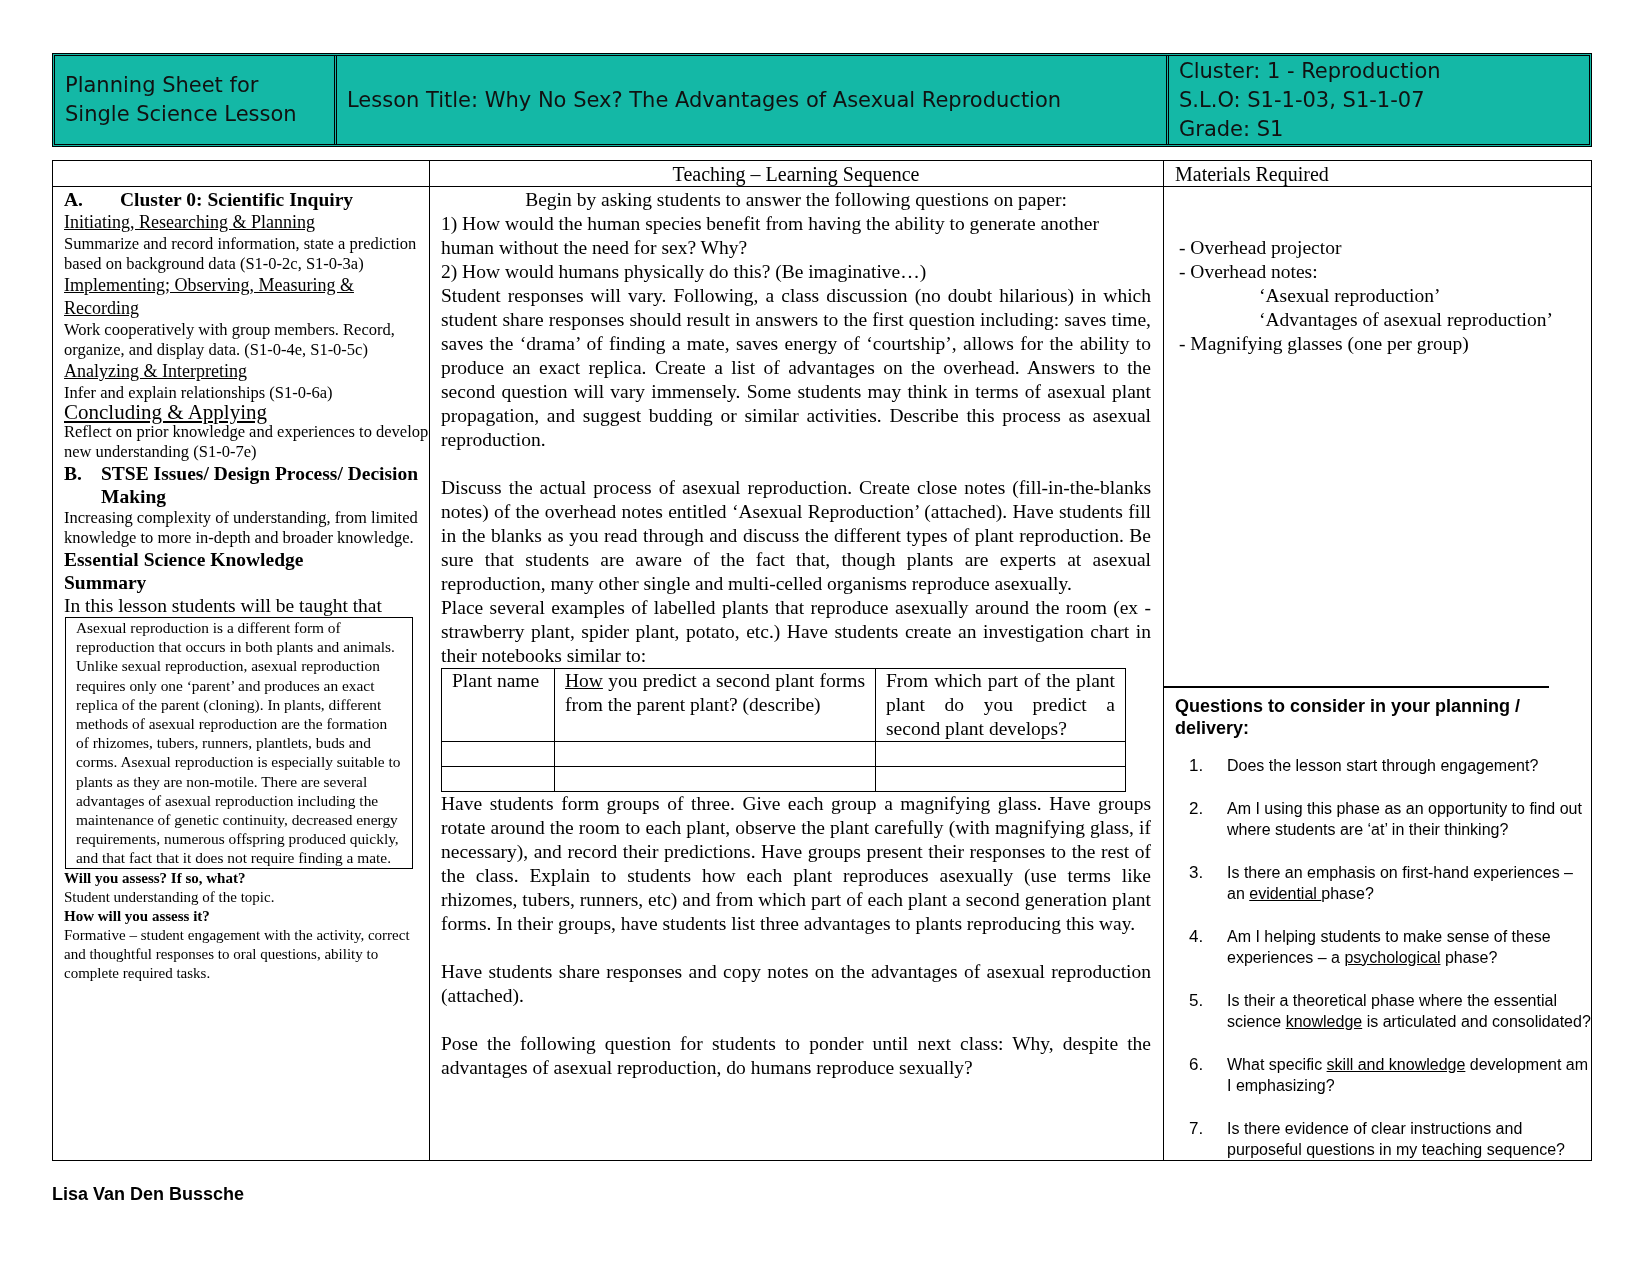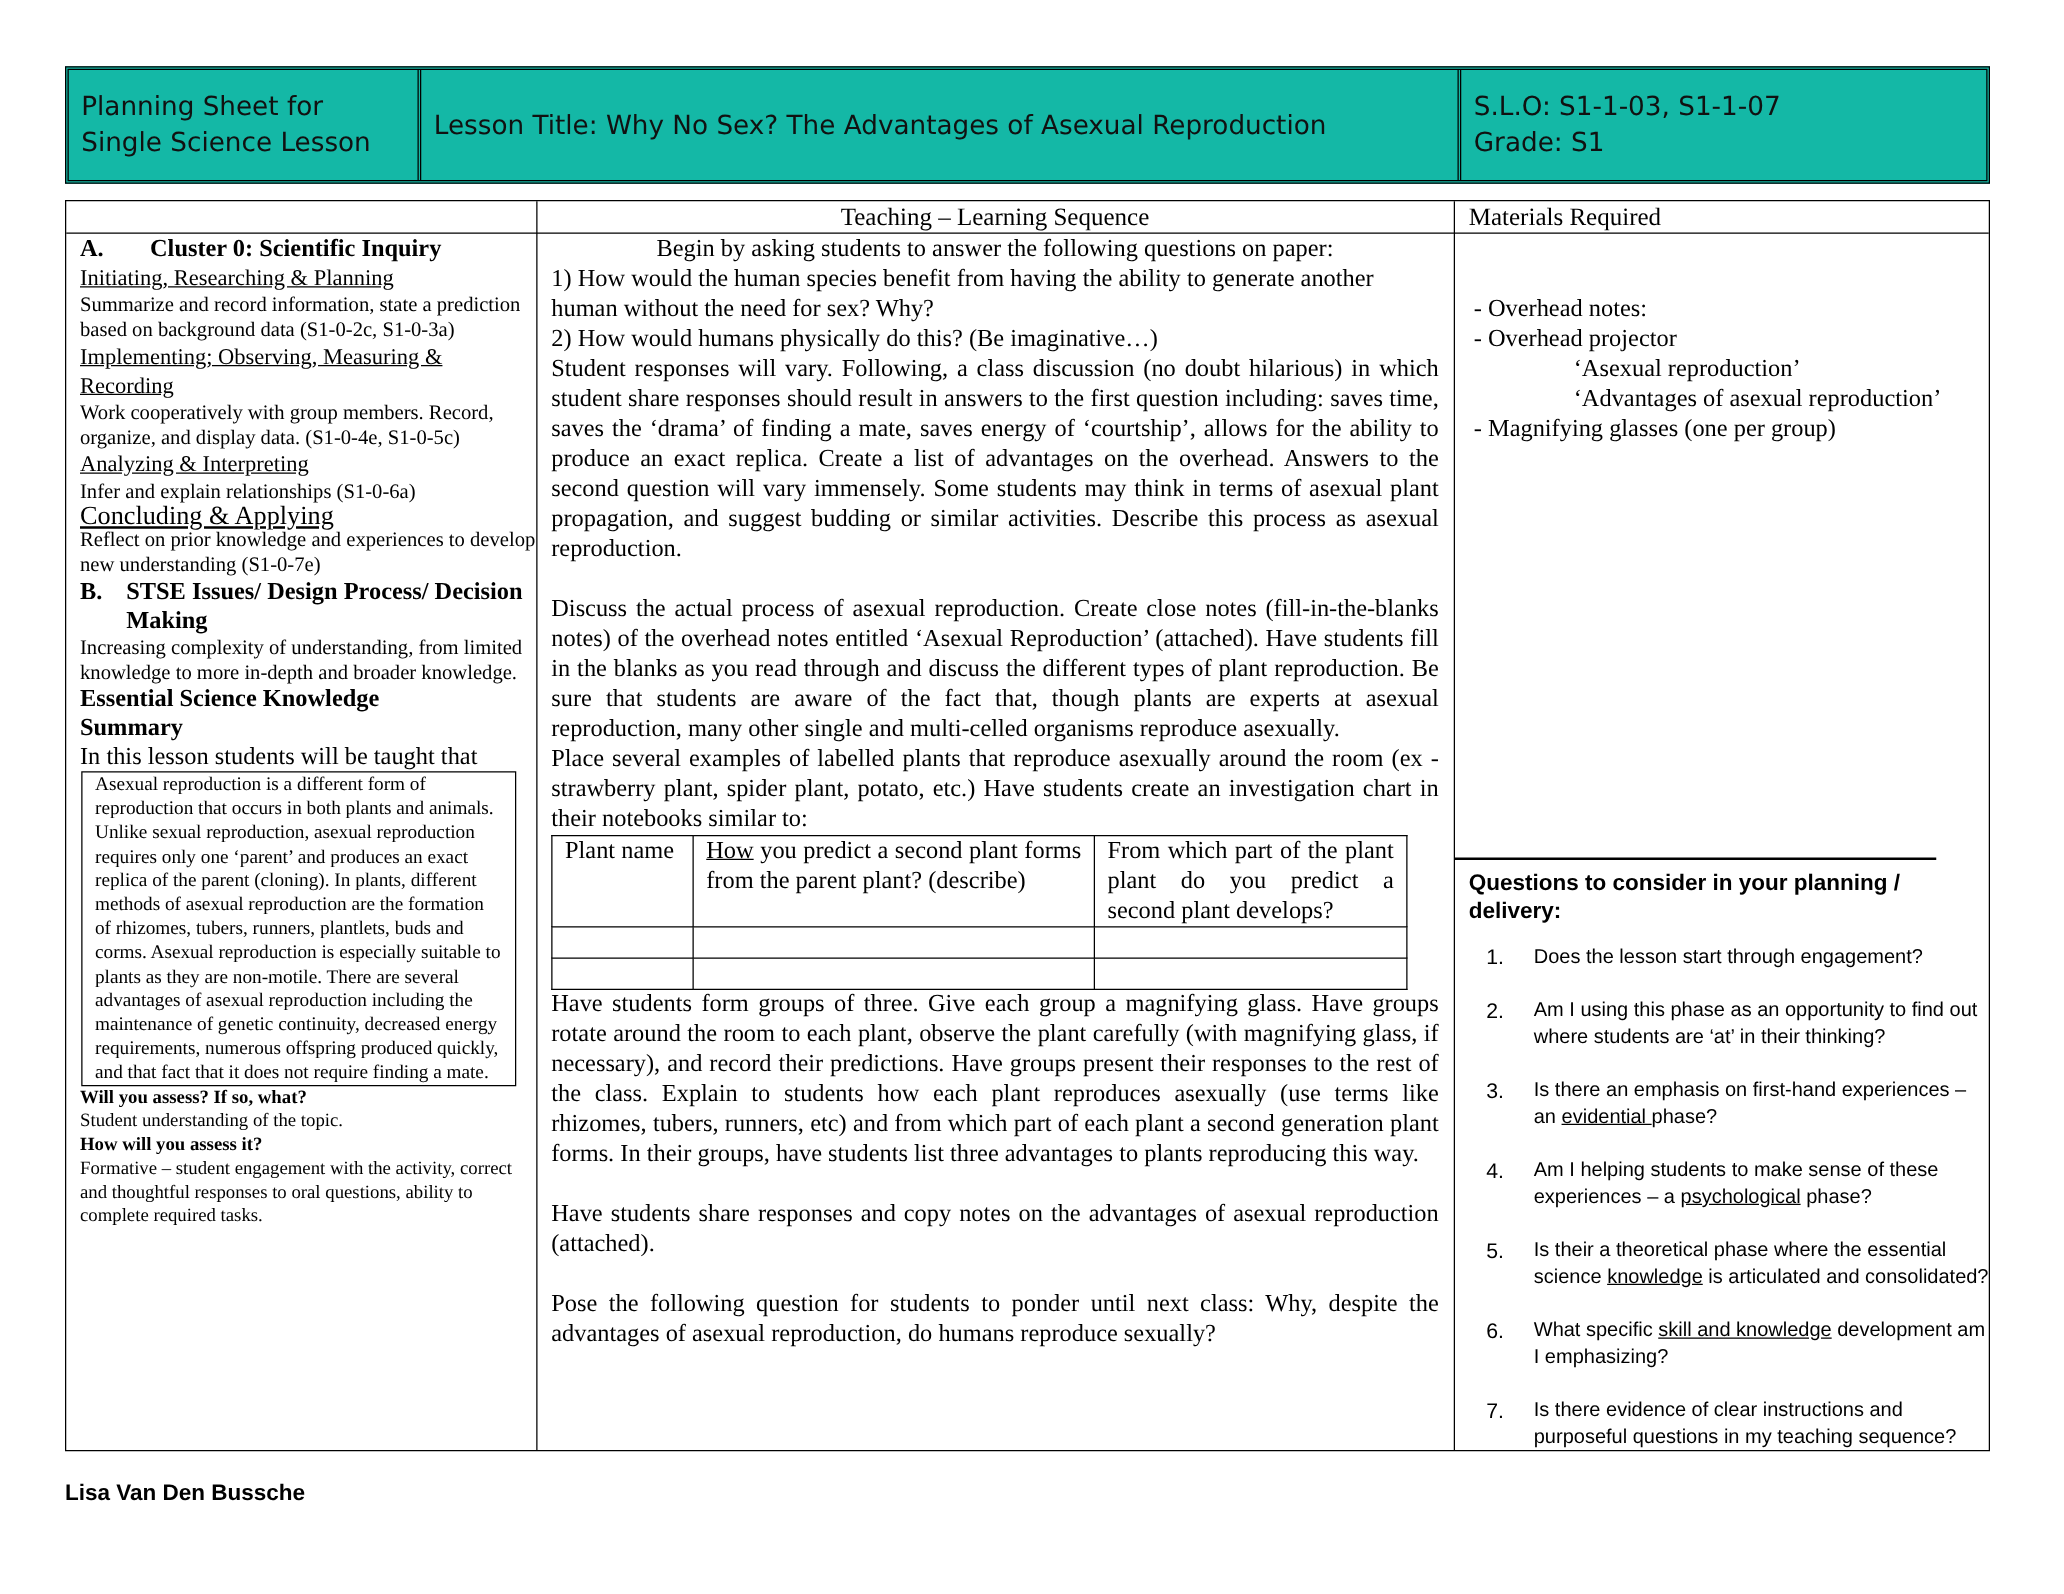--- a/index.html
+++ b/index.html
@@ -69,20 +69,21 @@
 
 <div class="header comic">
   <div class="hcell c1">
     <div>Planning Sheet for</div>
     <div>Single Science Lesson</div>
   </div>
   <div class="hcell c2">
     <div>Lesson Title:  Why No Sex? The Advantages of Asexual Reproduction</div>
   </div>
   <div class="hcell c3">
+    <div>Cluster:  1 - Reproduction</div>
     <div>S.L.O: S1-1-03, S1-1-07</div>
     <div>Grade: S1</div>
   </div>
 </div>
 
 <div class="main serif">
   <div class="vline" style="left:376px;"></div>
   <div class="vline" style="left:1110px;"></div>
   <div class="hline" style="left:0; right:0; top:25px;"></div>
 
@@ -145,22 +146,22 @@
       </table>
     <p class="para">Have students form groups of three.  Give each group a magnifying glass.  Have groups rotate around the room to each plant, observe the plant carefully (with magnifying glass, if necessary), and record their predictions.   Have groups present their responses to the rest of the class.   Explain to students how each plant reproduces asexually (use terms like rhizomes, tubers, runners, etc) and from which part of each plant a second generation plant forms.  In their groups, have students list three advantages to plants reproducing this way.</p>
     <div class="gap"></div>
     <p class="para">Have students share responses and copy notes on the advantages of asexual reproduction (attached).</p>
     <div class="gap"></div>
     <p class="para">Pose the following question for students to ponder until next class:  Why, despite the advantages of asexual reproduction, do humans reproduce sexually?</p>
   </div>
 
   <div class="col3">
     <div class="mat-list">
+      <div style="padding-left:4px;"> - Overhead projector</div>
       <div style="padding-left:4px;"> - Overhead notes:</div>
-      <div style="padding-left:4px;"> - Overhead projector</div>
       <div class="indent">‘Asexual reproduction’</div>
       <div class="indent">‘Advantages of asexual reproduction’</div>
       <div style="padding-left:4px;"> - Magnifying glasses (one per group)</div>
     </div>
   </div>
 </div>
 
 <div class="q-divider"></div>
 
 <div class="q-section sans">

